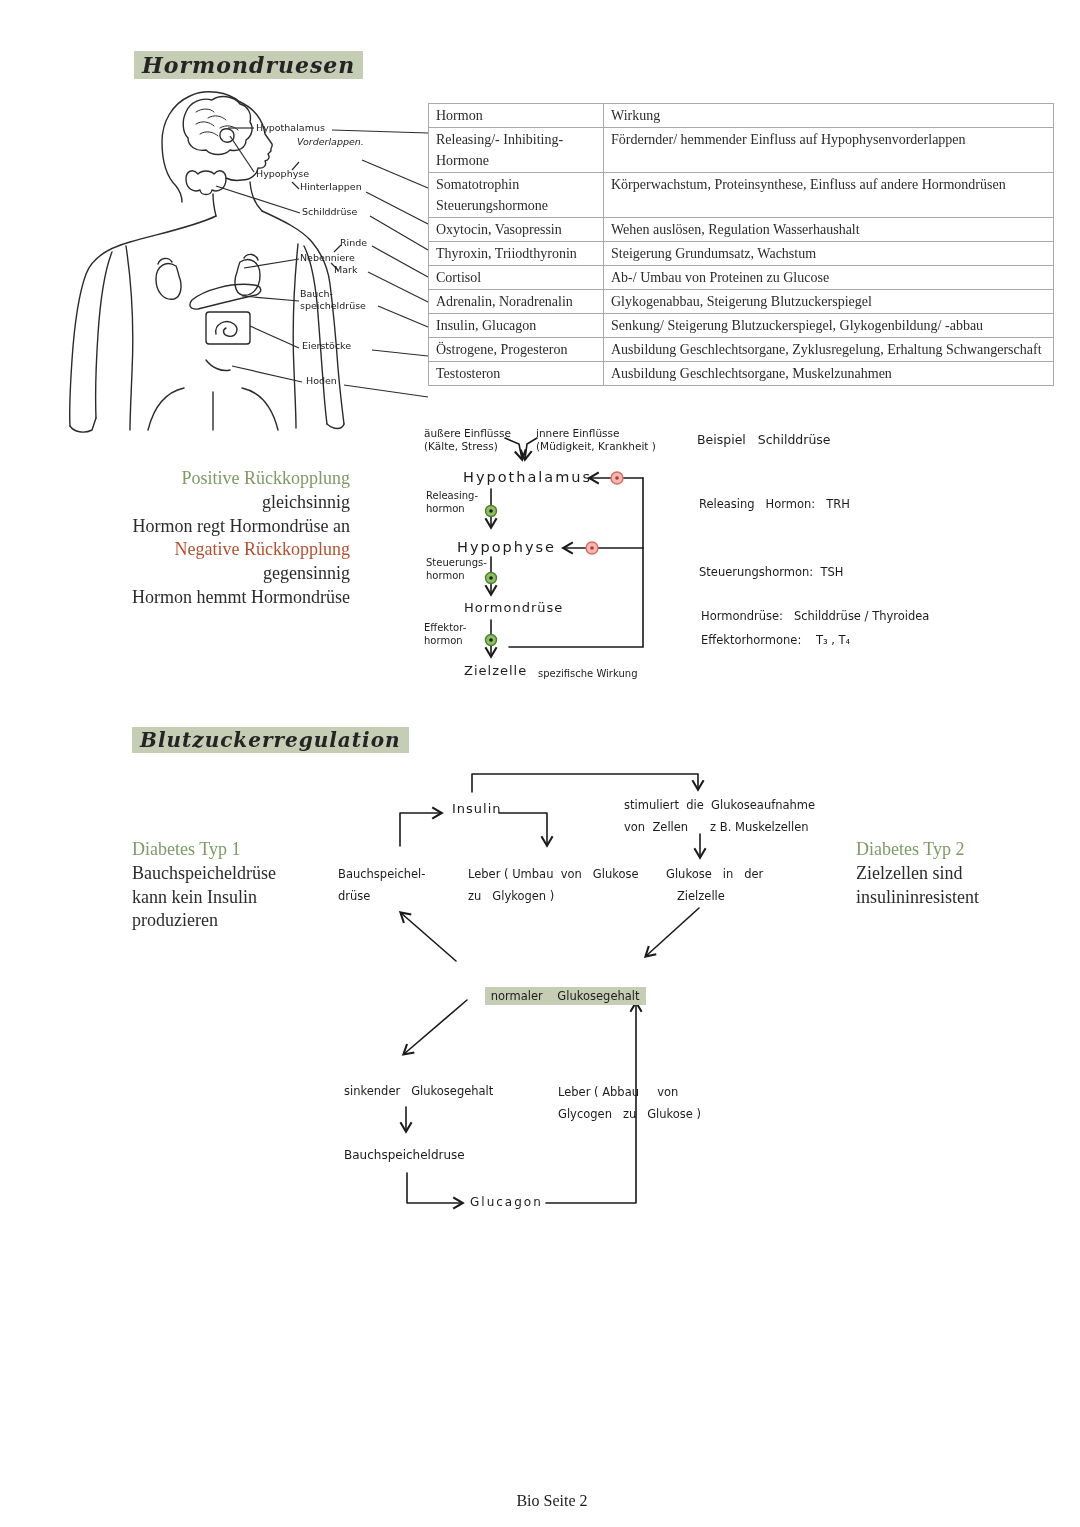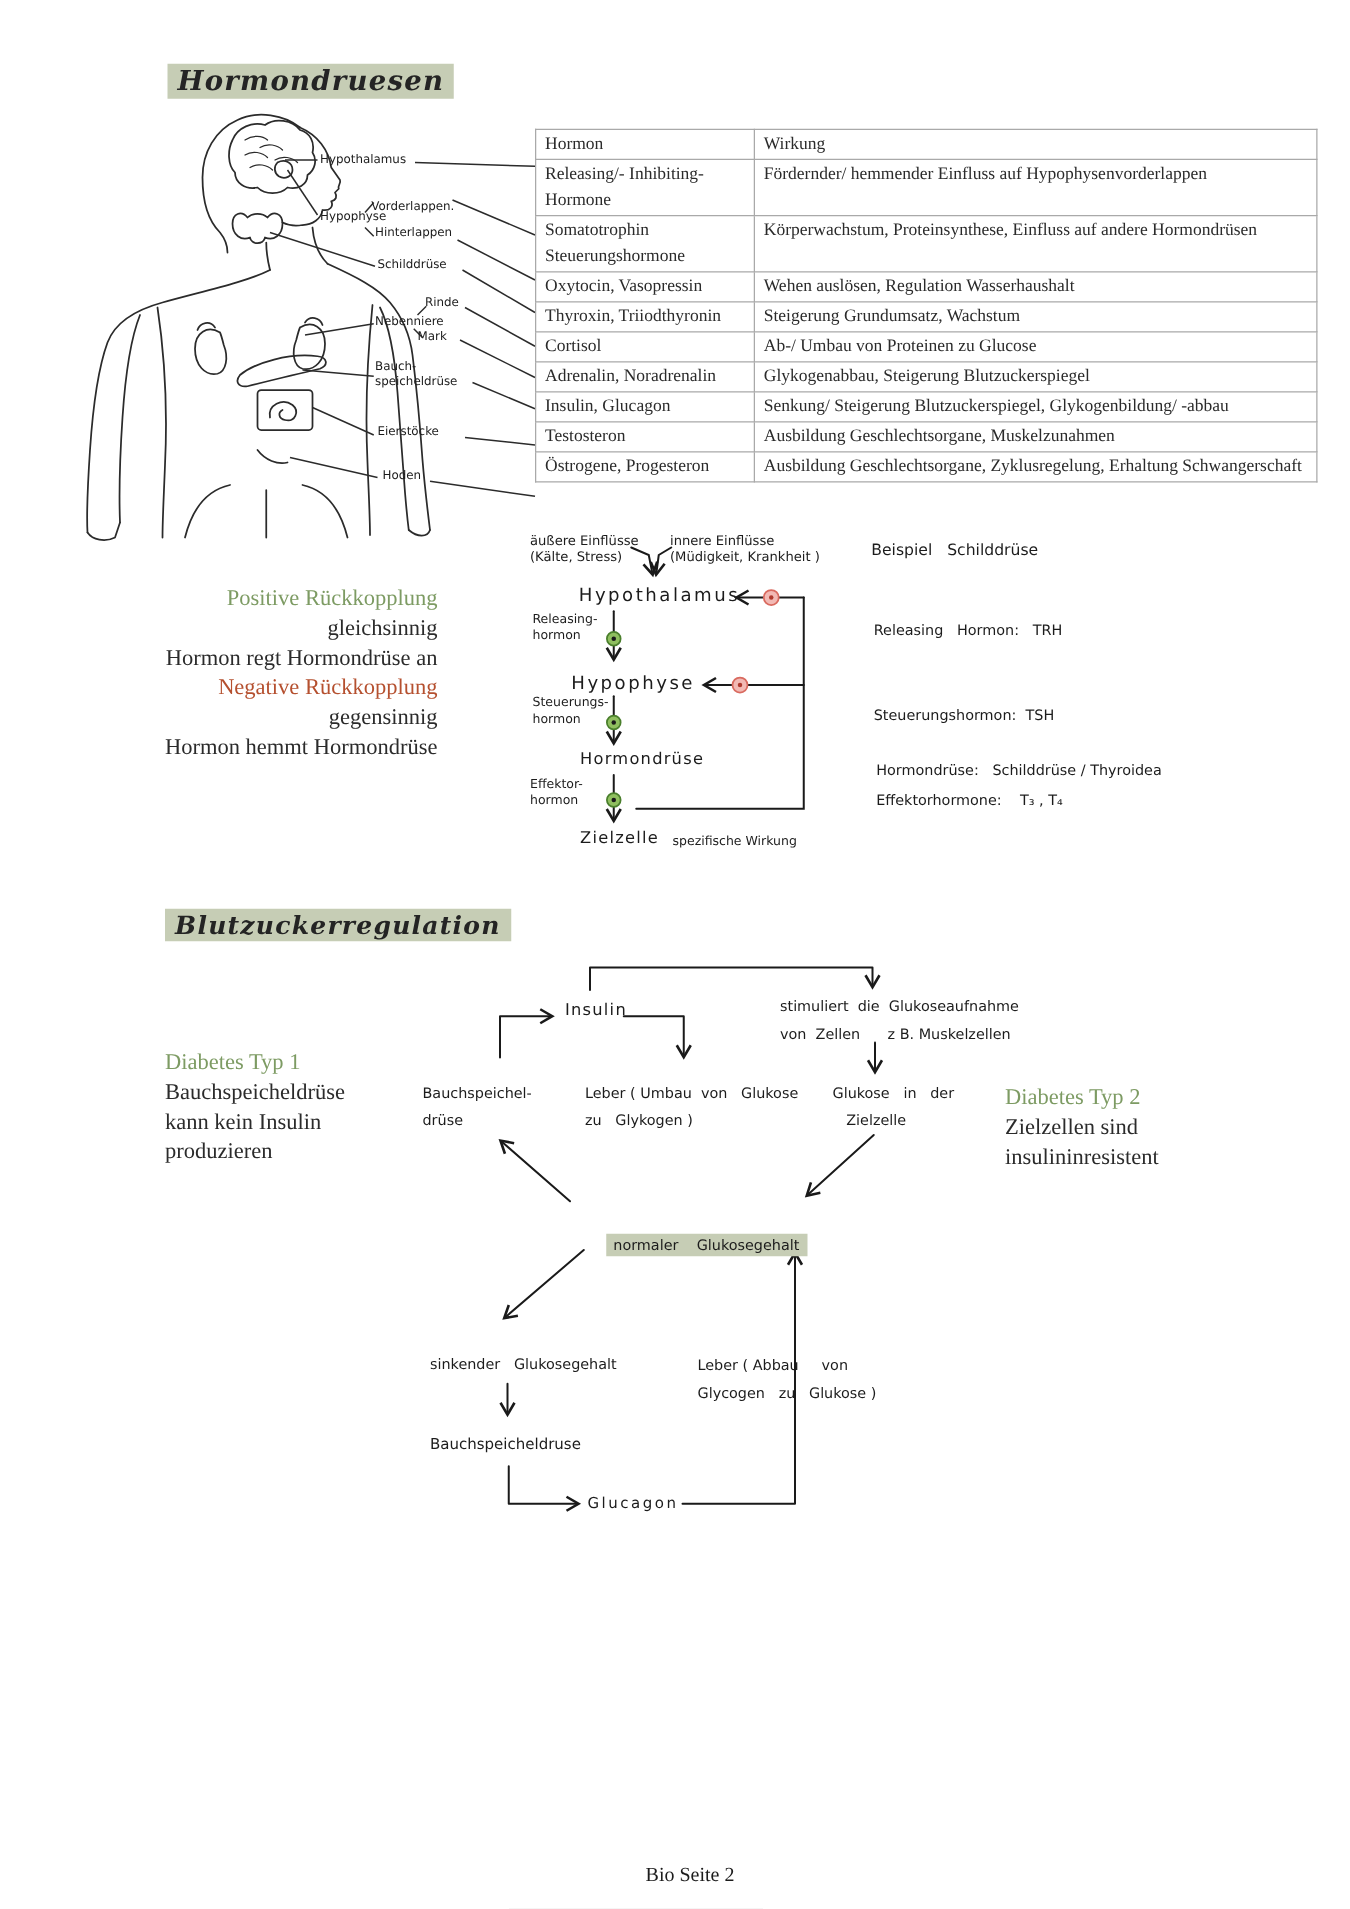--- a/index.html
+++ b/index.html
@@ -126,21 +126,21 @@
       <path d="M699,908 L646,956" marker-end="url(#ah)"></path>
       <path d="M456,961 L401,913" marker-end="url(#ah)"></path>
       <path d="M467,1000 L404,1054" marker-end="url(#ah)"></path>
       <path d="M406,1107 L406,1131" marker-end="url(#ah)"></path>
       <path d="M407,1173 L407,1203 L462,1203" marker-end="url(#ah)"></path>
       <path d="M546,1203 L636,1203 L636,1003" marker-end="url(#ah)"></path>
     </g>
   </svg>
 
   <div class="abs hw hw-sm" style="left:256px; top:122px;">Hypothalamus</div>
-  <div class="abs hw hw-sm" style="left:297px; top:160px;">Vorderlappen.</div>
+  <div class="abs hw hw-sm" style="left:297px; top:136px;font-style:italic;">Vorderlappen.</div>
   <div class="abs hw hw-sm" style="left:256px; top:168px;">Hypophyse</div>
   <div class="abs hw hw-sm" style="left:300px; top:181px;">Hinterlappen</div>
   <div class="abs hw hw-sm" style="left:302px; top:206px;">Schilddrüse</div>
   <div class="abs hw hw-sm" style="left:340px; top:237px;">Rinde</div>
   <div class="abs hw hw-sm" style="left:300px; top:252px;">Nebenniere</div>
   <div class="abs hw hw-sm" style="left:334px; top:264px;">Mark</div>
   <div class="abs hw hw-sm" style="left:300px; top:288px;">Bauch-
 speicheldrüse</div>
   <div class="abs hw hw-sm" style="left:302px; top:340px;">Eierstöcke</div>
   <div class="abs hw hw-sm" style="left:306px; top:375px;">Hoden</div>
@@ -173,26 +173,26 @@
     </tr>
     <tr>
       <td class="c1">Adrenalin, Noradrenalin</td>
       <td>Glykogenabbau, Steigerung Blutzuckerspiegel</td>
     </tr>
     <tr>
       <td class="c1">Insulin, Glucagon</td>
       <td>Senkung/ Steigerung Blutzuckerspiegel, Glykogenbildung/ -abbau</td>
     </tr>
     <tr>
+      <td class="c1">Östrogene, Progesteron</td>
+      <td>Ausbildung Geschlechtsorgane, Zyklusregelung, Erhaltung Schwangerschaft</td>
+    </tr>
+    <tr>
       <td class="c1">Testosteron</td>
       <td>Ausbildung Geschlechtsorgane, Muskelzunahmen</td>
-    </tr>
-    <tr>
-      <td class="c1">Östrogene, Progesteron</td>
-      <td>Ausbildung Geschlechtsorgane, Zyklusregelung, Erhaltung Schwangerschaft</td>
     </tr>
   </tbody>
     </table>
 
   <div class="abs hw" style="left:424px; top:427px; font-size:10.5px; line-height:1.2;">äußere Einflüsse
 (Kälte, Stress)</div>
   <div class="abs hw" style="left:536px; top:427px; font-size:10.5px; line-height:1.2;">innere Einflüsse
 (Müdigkeit, Krankheit )</div>
   <div class="abs hw hw-big" style="left:463px; top:466px;">Hypothalamus</div>
   <div class="abs hw" style="left:426px; top:490px; font-size:10px; line-height:1.25;">Releasing-
@@ -242,21 +242,21 @@
   <div class="abs hw" style="left:470px; top:1193px; font-size:12px; letter-spacing:2px;">Glucagon</div>
   <div class="abs hw" style="left:558px; top:1082px; line-height:1.9;">Leber ( Abbau     von
 Glycogen   zu   Glukose )</div>
 
   <div class="abs serif-block" style="left:132px; top:838px;">
     <div class="green">Diabetes Typ 1</div>
     <div style="white-space:pre-line;">Bauchspeicheldrüse
 kann kein Insulin
 produzieren</div>
   </div>
-  <div class="abs serif-block" style="left:804px; top:838px;margin-top:28px;">
+  <div class="abs serif-block" style="left:856px; top:838px;">
     <div class="green">Diabetes Typ 2</div>
     <div style="white-space:pre-line;">Zielzellen sind
 insulininresistent</div>
   </div>
 
   <div class="footer">Bio Seite 2</div>
 
 </div>
 
 </body></html>

